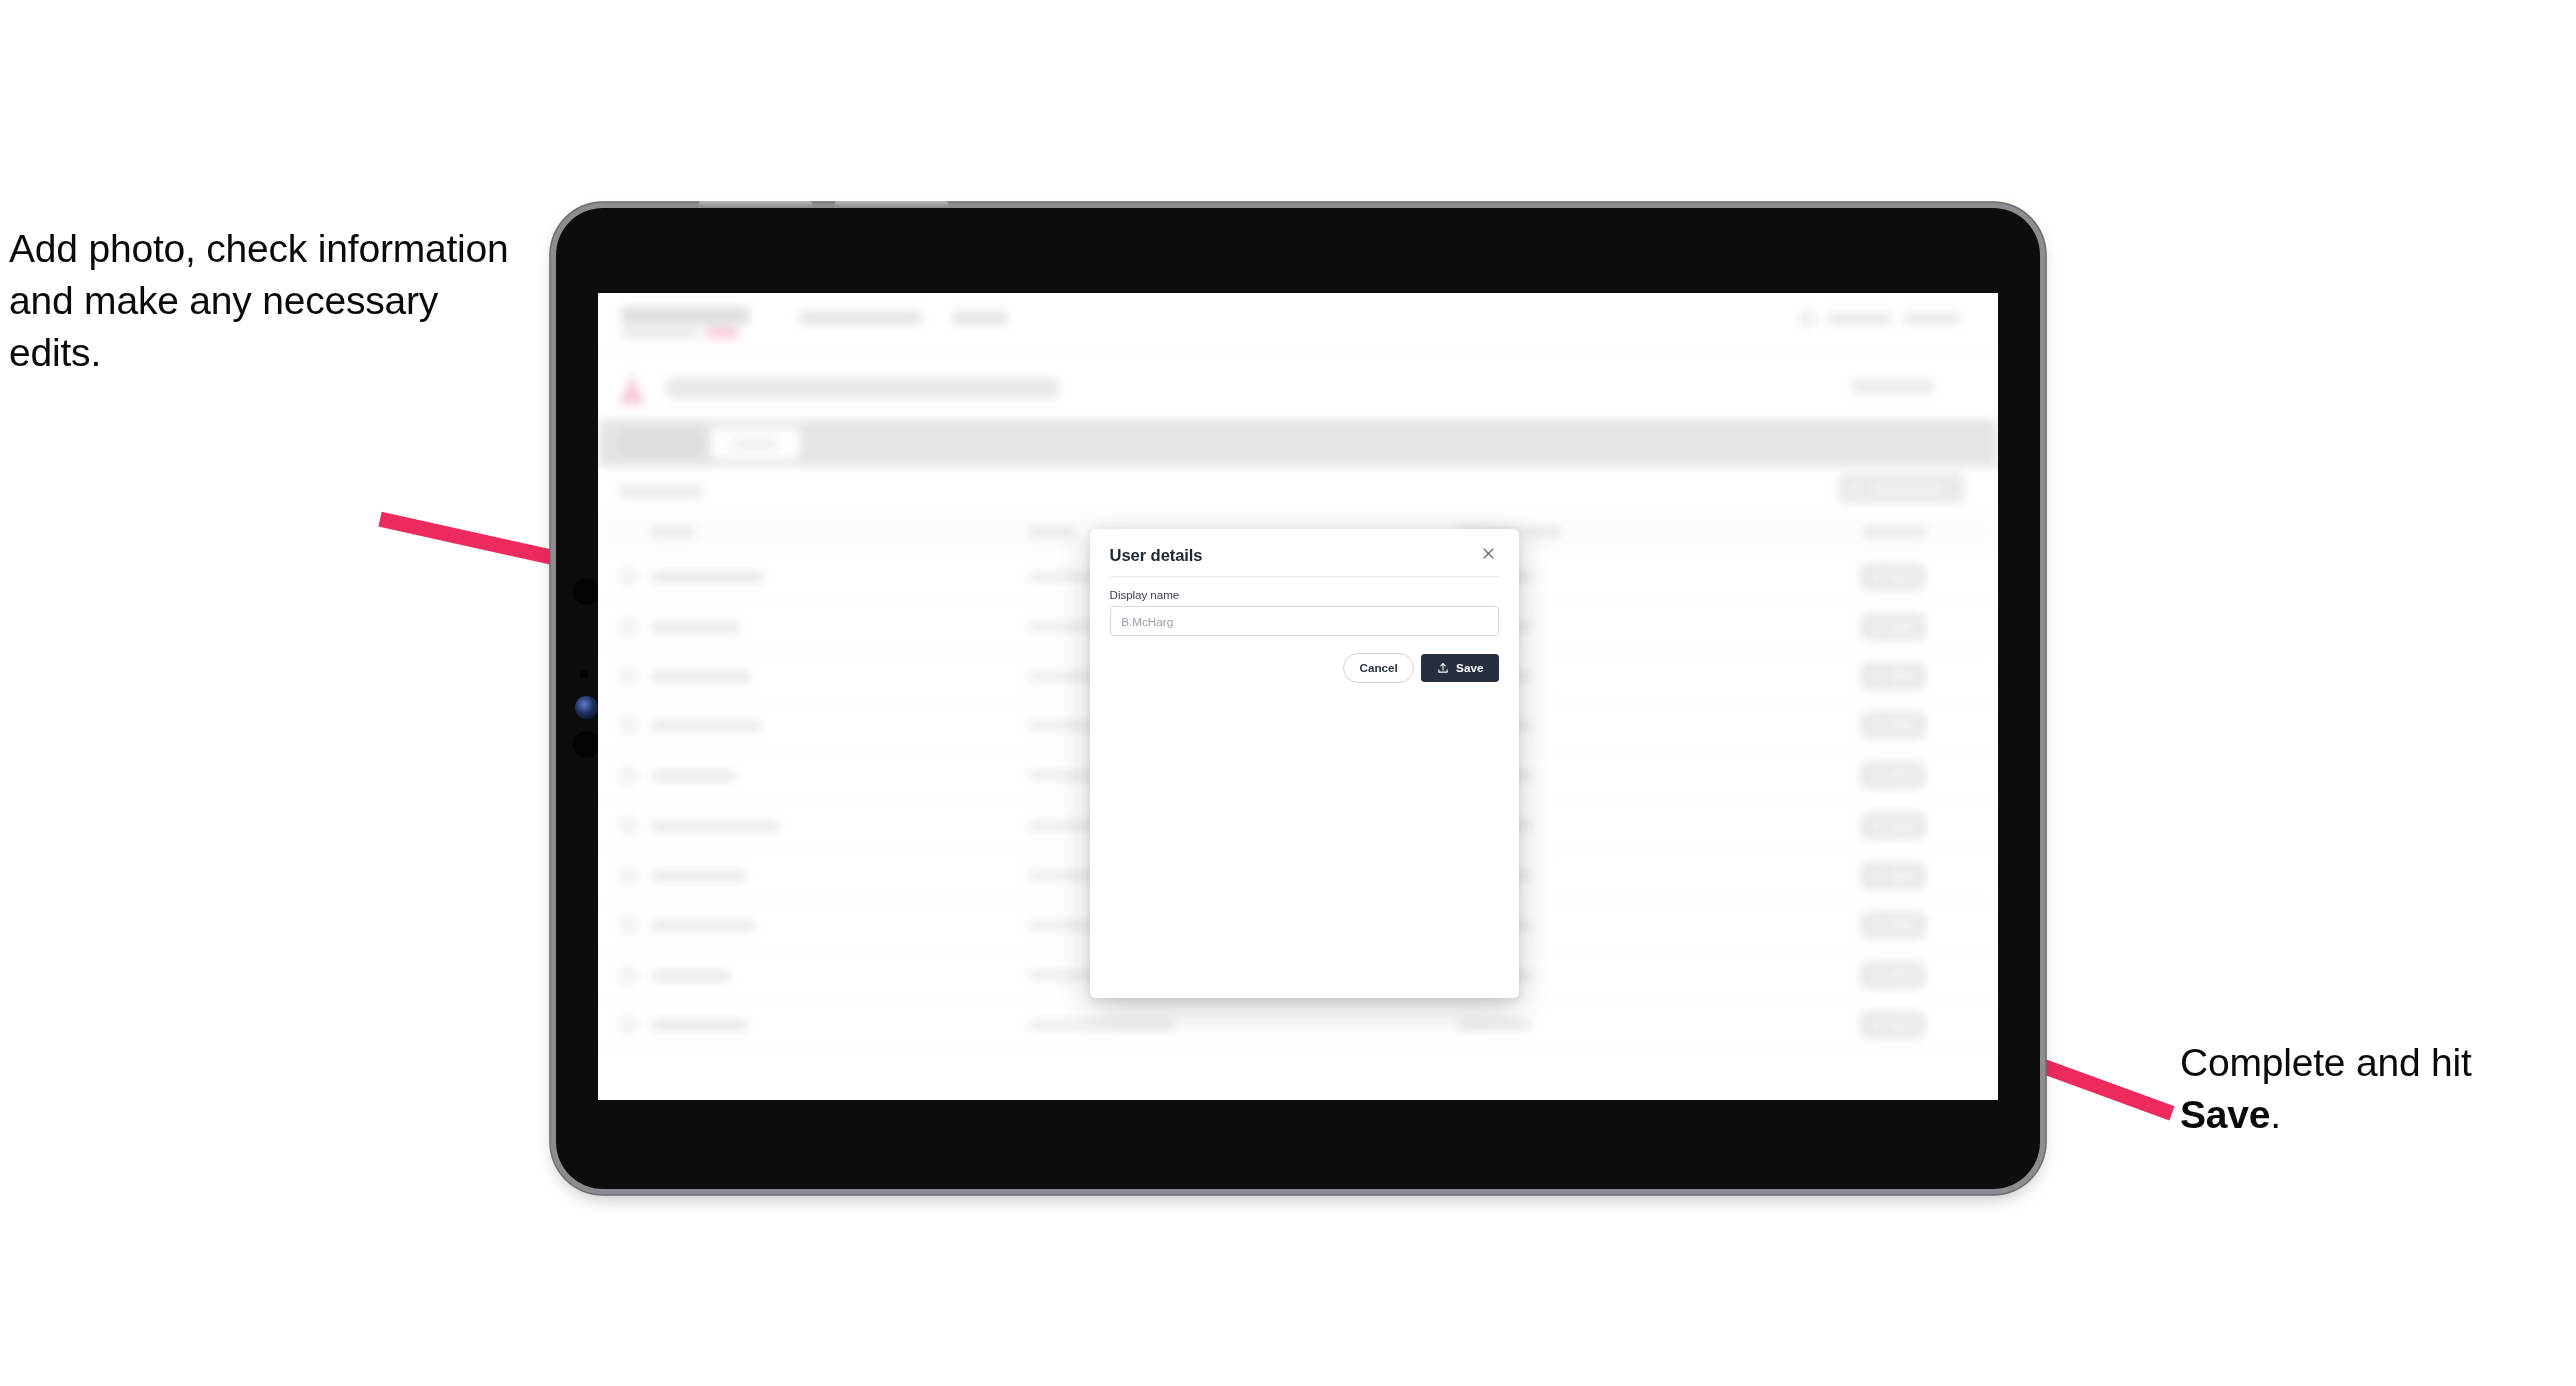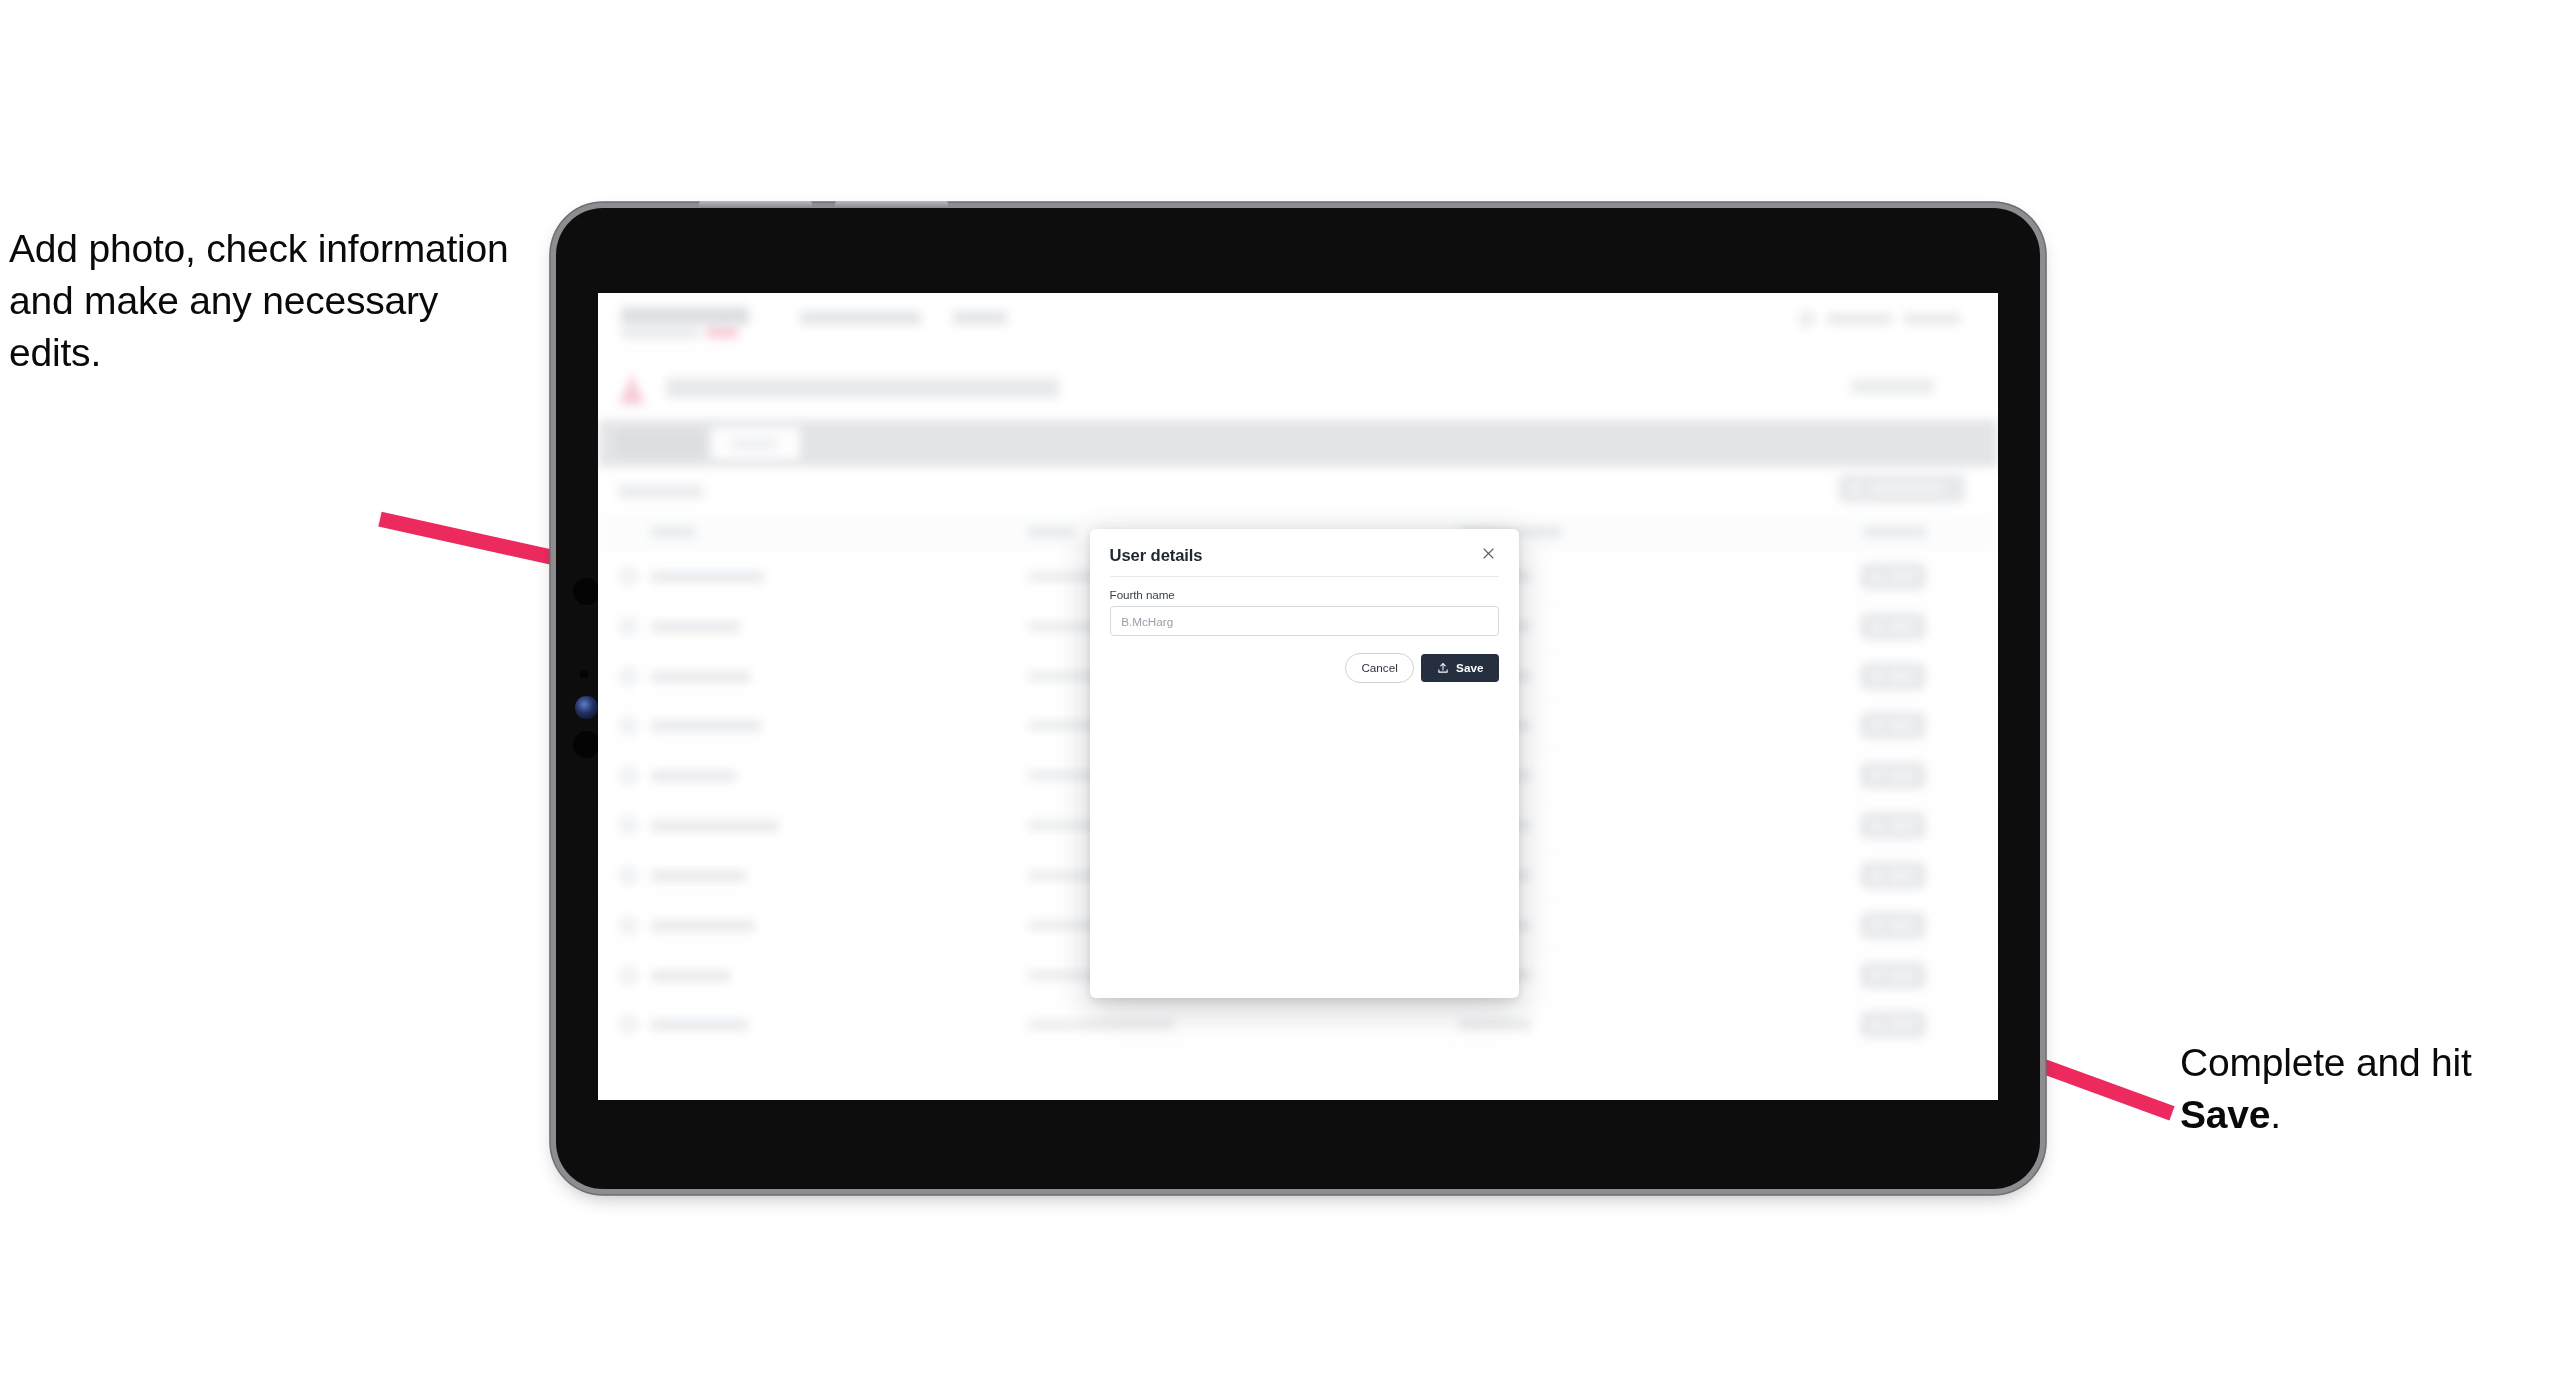--- a/index.html
+++ b/index.html
@@ -218,21 +218,21 @@
   #select-clear { position: absolute; right: 32px; top: 8.3px; width: 13.6px; height: 13.6px; cursor: pointer; }
   #select-arrows{ position: absolute; right: 10.6px; top: 8.3px; width: 12px; height: 13.6px; cursor: pointer; }
 
   #modal-footer {
     display: flex; justify-content: flex-end; align-items: center;
     gap: 7.5px; margin-top: 16.6px;
   }
   #cancel-btn {
     background: #fff; color: #2b3442;
     border: 0.8px solid #ced2d8; border-radius: 15px;
-    padding: 7.5px 15px; font-size: 11.7px; font-weight: 400;
+    padding: 7.5px 15px; font-size: 11.7px; font-weight: 700;
     font-family: "Liberation Sans", sans-serif; cursor: pointer;
   }
   #save-btn {
     background: #252f3f; color: #fff;
     border: none; border-radius: 3.8px;
     padding: 7.5px 16px; font-size: 11.7px; font-weight: 600;
     font-family: "Liberation Sans", sans-serif; cursor: pointer;
     display: flex; align-items: center; gap: 6.8px;
   }
   #save-btn svg { width: 12px; height: 12px; }
@@ -416,21 +416,21 @@
         <button id="close-btn">
           <svg viewBox="0 0 20 20" fill="none" stroke="#585f6b" stroke-width="1.5" stroke-linecap="round">
             <path d="M4 4 L16 16 M16 4 L4 16"></path>
           </svg>
         </button>
       </div>
 
 
 
       <div class="field">
-        <label class="field-label">Fourth name</label>
+        <label class="field-label">Display name</label>
         <input class="field-input" type="text" placeholder="B.McHarg" style="">
       </div>
 
 
 
       <div id="modal-footer">
         <button id="cancel-btn">Cancel</button>
         <button id="save-btn">
           <svg viewBox="0 0 16 16" fill="none" stroke="#ffffff" stroke-width="1.4" stroke-linecap="round" stroke-linejoin="round">
             <path d="M8 10.5 V2.5"></path>

